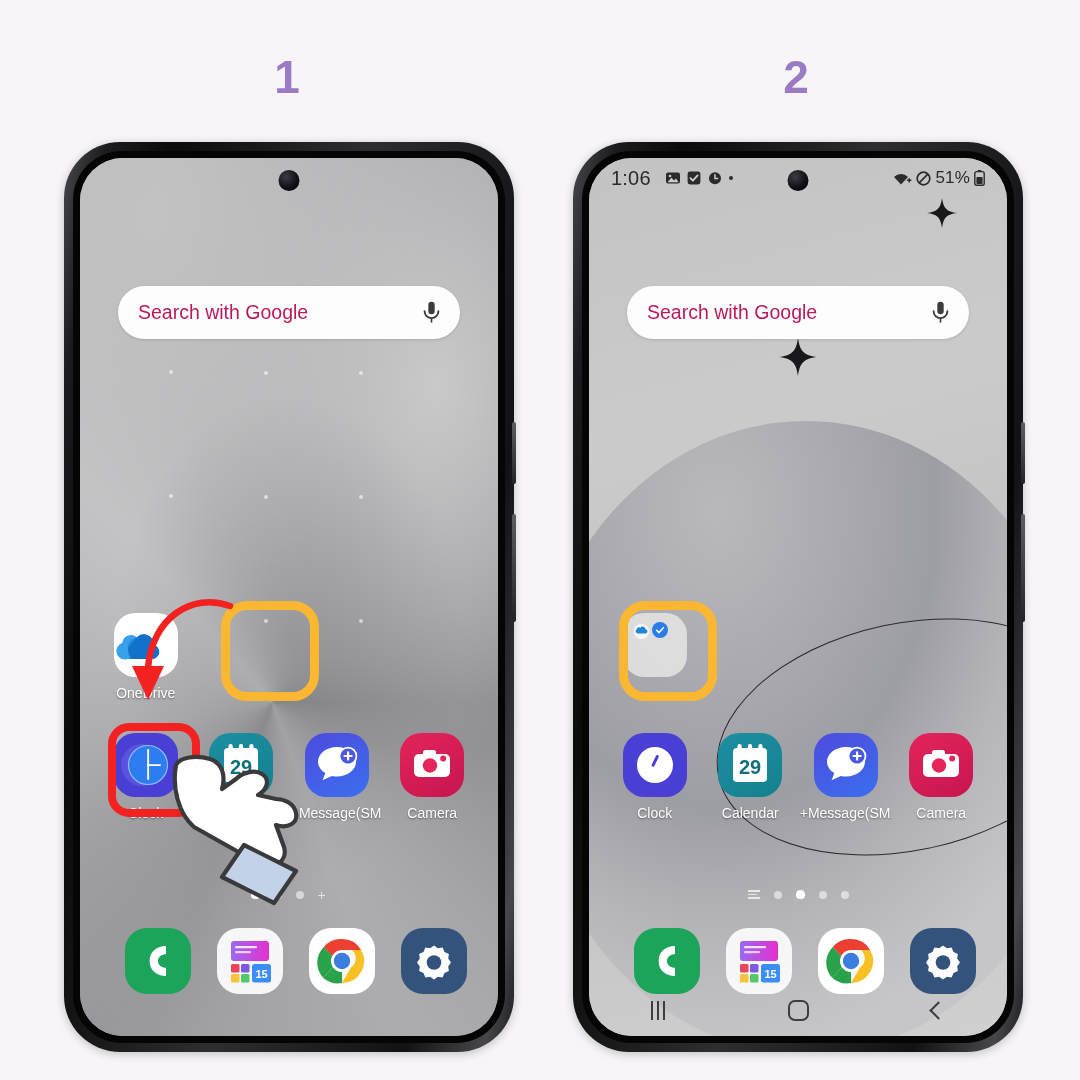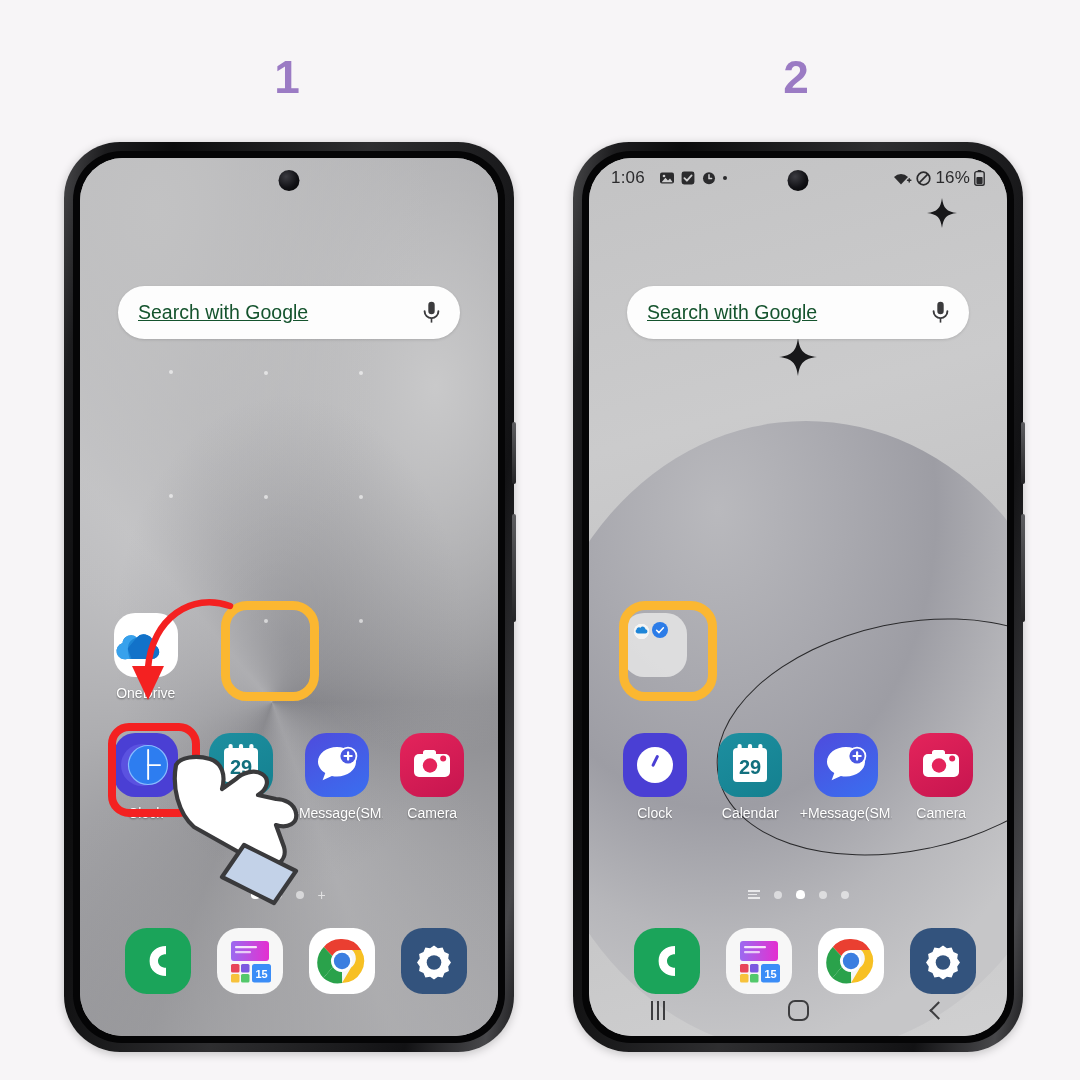--- a/index.html
+++ b/index.html
@@ -113,21 +113,21 @@
     position: absolute; top: 0; left: 0; right: 0;
     height: 40px;
     display: flex; align-items: center;
     padding: 0 22px;
     font-size: 17px;
     color: #2b2b2d;
     z-index: 4;
   }
   .sb-left { display: flex; align-items: center; gap: 7px; }
   .sb-right { margin-left: auto; display: flex; align-items: center; gap: 4px; }
-  .sb-time { font-size: 17px; letter-spacing: .2px; margin-right: 8px; }
+  .sb-time { font-size: 20px; letter-spacing: .2px; margin-right: 8px; }
   .sb-pct { font-size: 17px; letter-spacing: .2px; }
   .sb-ico { display: inline-flex; }
   .sb-dot { width: 4px; height: 4px; border-radius: 50%; background: #2b2b2d; }
 
   
   .punch {
     position: absolute;
     left: 50%; transform: translateX(-50%);
     top: 12px;
     width: 21px; height: 21px;
@@ -142,21 +142,21 @@
     left: 38px; right: 38px;
     top: 128px;
     height: 53px;
     border-radius: 28px;
     background: #fdfdfd;
     display: flex; align-items: center;
     padding: 0 20px;
     box-shadow: 0 1px 3px rgba(0,0,0,.13);
     z-index: 3;
   }
-  .search-text { font-size: 19.5px; color: #14532d; flex: 1; text-decoration: underline; }
+  .search-text { font-size: 19.5px; color: #be185d; flex: 1; }
 
   
   .app-row {
     position: absolute;
     left: 18px; right: 18px;
     display: flex;
     z-index: 3;
   }
   .app { flex: 1; display: flex; flex-direction: column; align-items: center; }
   .app-icon {
@@ -485,21 +485,21 @@
                   <path d="M8 13.4 L1 5.9 a10.2 10.2 0 0 1 14 0 Z" fill="#2b2b2d"></path>
                   <path d="M16.2 7.6 v3.4 M14.5 9.3 h3.4" stroke="#2b2b2d" stroke-width="1.4" stroke-linecap="round"></path>
                 </svg>
             </span>
             <span class="sb-ico">
               <svg width="15" height="15" viewBox="0 0 15 15">
                   <circle cx="7.5" cy="7.5" r="6.3" fill="none" stroke="#2b2b2d" stroke-width="1.7"></circle>
                   <line x1="3.2" y1="11.8" x2="11.8" y2="3.2" stroke="#2b2b2d" stroke-width="1.7"></line>
                 </svg>
             </span>
-            <span class="sb-pct">16%</span>
+            <span class="sb-pct">51%</span>
             <span class="sb-ico">
               <svg width="11" height="16" viewBox="0 0 11 16">
                   <rect x="3.6" y="0" width="3.8" height="1.6" rx=".6" fill="#2b2b2d"></rect>
                   <rect x="0.8" y="1.6" width="9.4" height="13.6" rx="1.8" fill="none" stroke="#2b2b2d" stroke-width="1.4"></rect>
                   <rect x="2.4" y="7" width="6.2" height="7" rx="1" fill="#2b2b2d"></rect>
                 </svg>
             </span>
           </div>
         </div>
 

